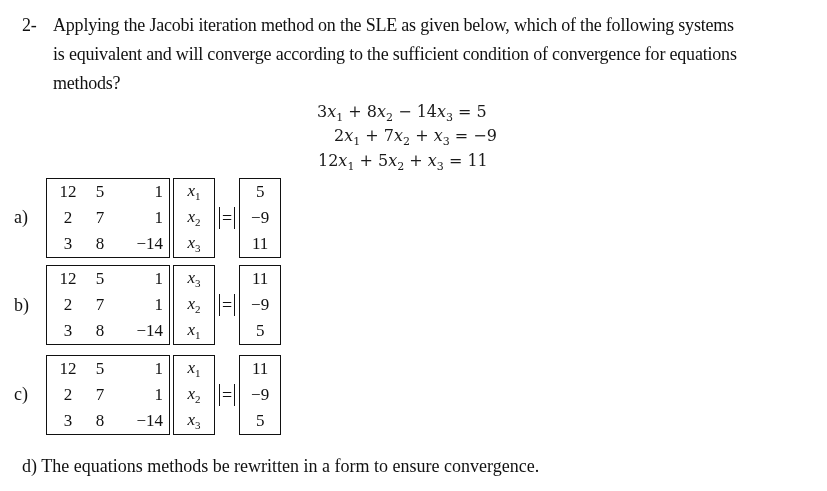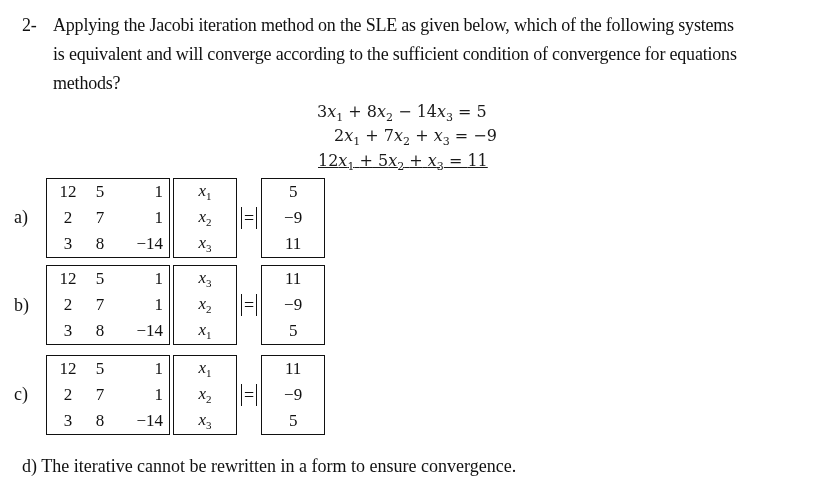--- a/index.html
+++ b/index.html
@@ -11,21 +11,21 @@
   .eq { position: absolute; font-family: "DejaVu Serif", "Liberation Serif", serif; font-size: 16px; line-height: 24px; white-space: nowrap; color: #1a1a1a; }
   .eq sub { font-size: 11px; }
   .opt-label { position: absolute; font-size: 18px; line-height: 22px; }
   .mat { position: absolute; display: flex; align-items: stretch; }
   .bracket {
     position: relative; border-top: 1.5px solid #111; border-bottom: 1.5px solid #111;
     display: grid; font-size: 17px;
   }
   .cellwrap { display: grid; grid-auto-rows: 26px; align-items: center; }
   .m3 { grid-template-columns: 34px 30px 50px; padding: 0 4px; border-left: 1.5px solid #111; border-right: 1.5px solid #111; }
-  .m1 { grid-template-columns: 30px; padding: 0 16px; border-left: 1.5px solid #111; border-right: 1.5px solid #111; }
+  .m1 { grid-template-columns: 30px; padding: 0 5px; border-left: 1.5px solid #111; border-right: 1.5px solid #111; }
   .cell { text-align: center; }
   .cell.r { text-align: right; padding-right: 2px; }
   .var { font-style: italic; }
   .var sub { font-style: normal; font-size: 11px; }
   .equals { display: flex; align-items: center; font-size: 18px; padding: 0 4px; }
   .eqbox { border-left: 1.5px solid #111; border-right: 1.5px solid #111; padding: 0 2px; display: flex; align-items: center; height: 22px; align-self: center; }
   .vec-gap { width: 3px; }
   .answer-d { position: absolute; font-size: 18px; line-height: 22px; white-space: nowrap; }
 </style>
 </head>
@@ -46,21 +46,21 @@
     = <span>5</span>
   </div>
   <div class="eq" style="left:334px; top:124px;">
     <span>2</span><i>x</i><sub>1</sub>
     <span>+</span>
     <span>7</span><i>x</i><sub>2</sub>
     <span>+</span>
     <i>x</i><sub>3</sub>
     = <span>−9</span>
   </div>
-  <div class="eq" style="left:318px; top:149px;text-decoration:underline;">
+  <div class="eq" style="left:318px; top:149px;">
     <span>12</span><i>x</i><sub>1</sub>
     <span>+</span>
     <span>5</span><i>x</i><sub>2</sub>
     <span>+</span>
     <i>x</i><sub>3</sub>
     = <span>11</span>
   </div>
 </div>
 
 <div class="opt-label" style="left:14px; top:206px;">a)</div>
@@ -143,13 +143,13 @@
   <div class="equals">
       <span class="eqbox">=</span>
     </div>
   <div class="bracket m1 cellwrap">
     <span class="cell">11</span>
     <span class="cell">−9</span>
     <span class="cell">5</span>
   </div>
 </div>
 
-<div class="answer-d" style="left:22px; top:455px;">d) The iterative cannot be rewritten in a form to ensure convergence.</div>
+<div class="answer-d" style="left:22px; top:455px;">d) The equations methods be rewritten in a form to ensure convergence.</div>
 
 </body></html>

